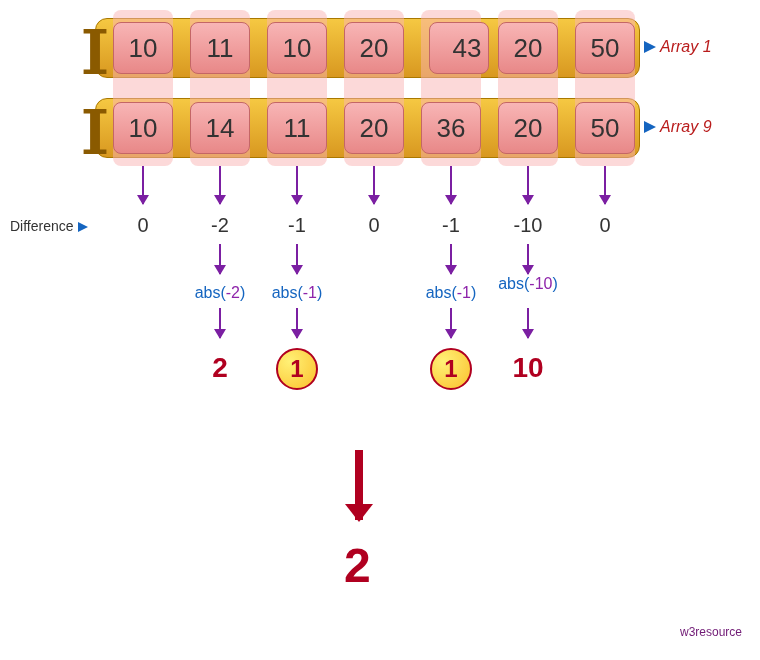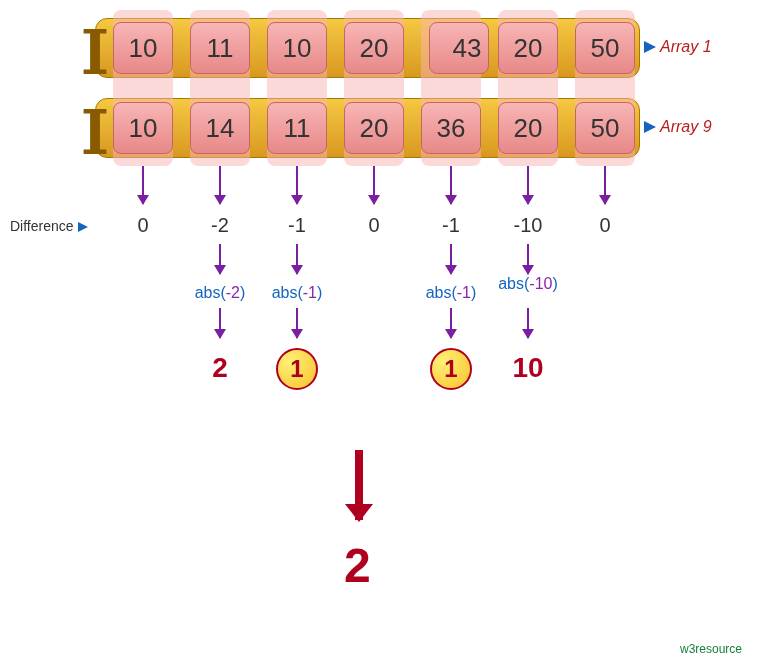--- a/index.html
+++ b/index.html
@@ -162,23 +162,23 @@
   }
   .final-val {
     position: absolute;
     font-size: 48px;
     font-weight: bold;
     color: #b00020;
   }
   .footer {
     position:absolute;
     right: 18px;
-    bottom: 4px;
+    bottom: 21px;
     font-size: 12px;
-    color: #15803d;
+    color: #701a75;
   }
 </style>
 </head>
 <body>
 
 <div class="diagram">
 
   <div class="array-table" id="array-table">
     <div class="table-bg top"></div>
     <div class="table-bg bot"></div>

